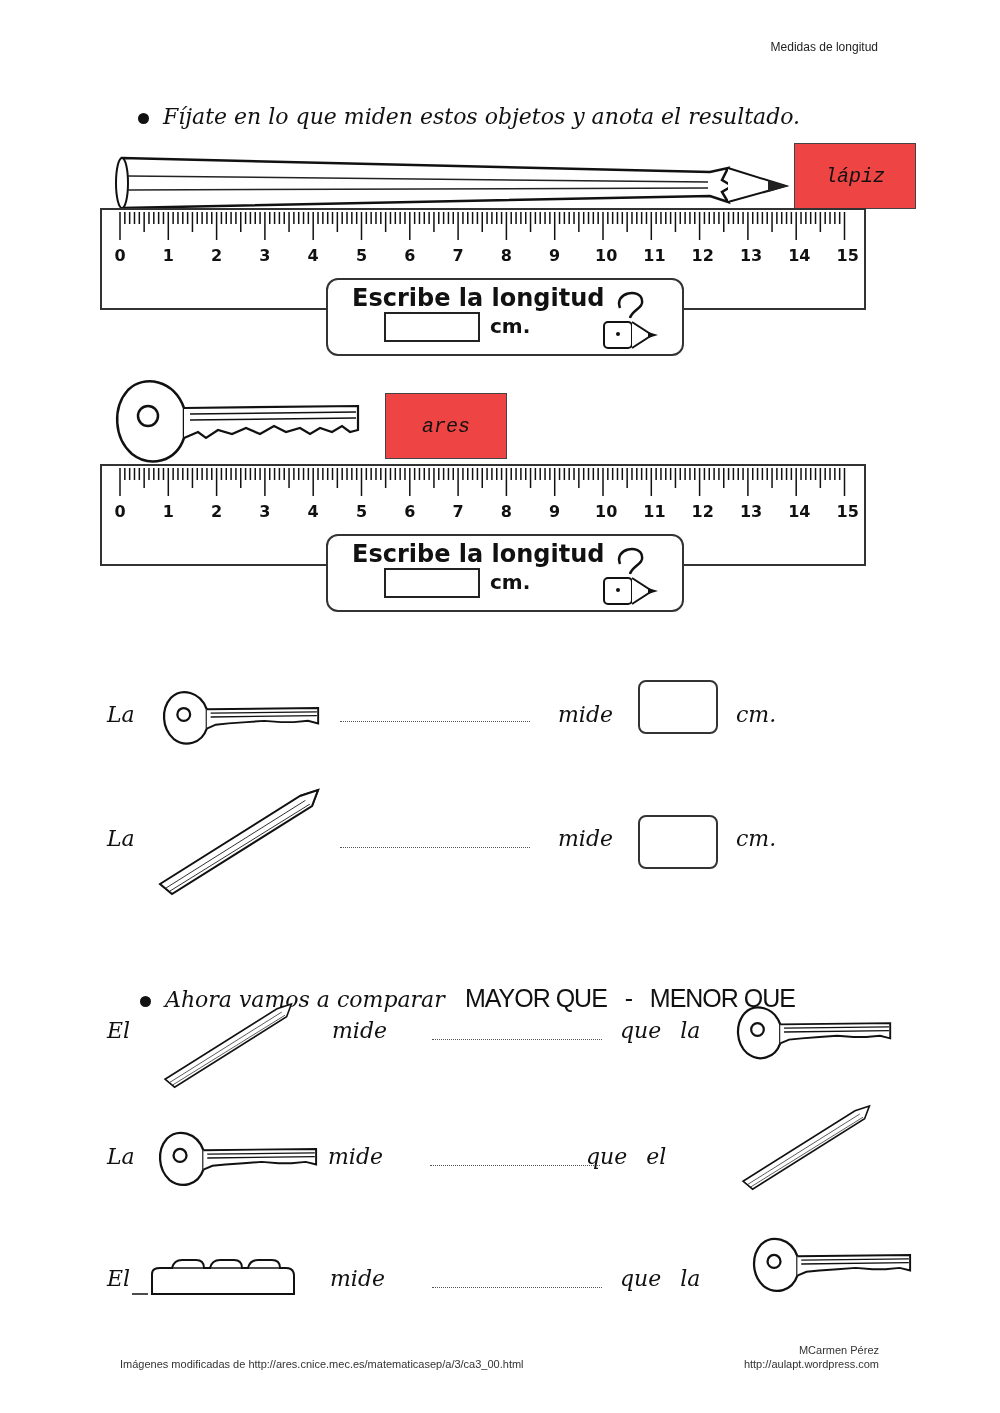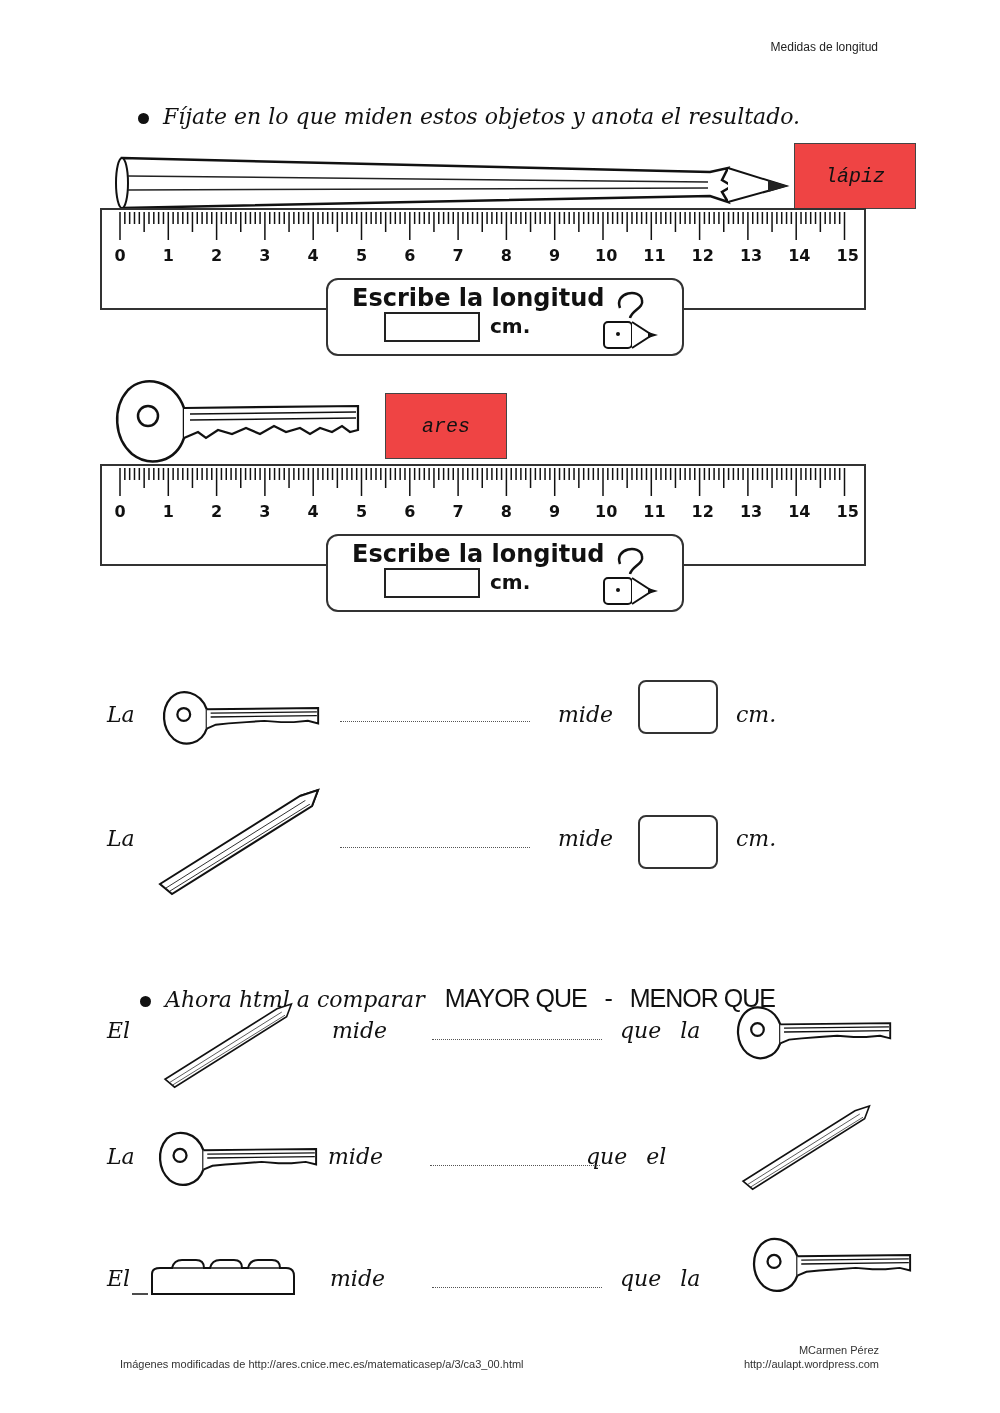--- a/index.html
+++ b/index.html
@@ -456,21 +456,21 @@
     <path d="M16 108 L156 20 M20 111 L160 24" stroke="#333" stroke-width="1"></path>
     <path d="M150 16 L168 10 L162 26" fill="#fff" stroke="#111" stroke-width="2"></path>
   </svg>
 </div>
 <div class="abs dots" style="left:340px;top:846px;width:190px;"></div>
 <div class="abs row-text cursive" style="left:558px;top:826px;">mide</div>
 <div class="abs cm-box" style="left:638px;top:815px;width:80px;height:54px;"></div>
 <div class="abs row-text cursive" style="left:736px;top:826px;">cm.</div>
 
 <div class="abs instruction" style="left:140px;top:952px;">
-  <span class="bullet"></span><span class="cursive" style="font-size:22px;">Ahora html a comparar</span>
+  <span class="bullet"></span><span class="cursive" style="font-size:22px;">Ahora vamos a comparar</span>
   <span class="caps" style="margin-left:14px;white-space:pre;text-align:center;">MAYOR QUE   -   MENOR QUE</span>
 </div>
 
 <div class="abs row-text cursive" style="left:107px;top:1018px;">El</div>
 <div class="abs" style="left:154px;top:996px;">
   <svg width="150" height="96" viewBox="0 0 180 120">
     <path d="M10 104 L150 16 L168 10 L162 26 L22 114 Z" fill="#fff" stroke="#111" stroke-width="2"></path>
     <path d="M16 108 L156 20 M20 111 L160 24" stroke="#333" stroke-width="1"></path>
   </svg>
 </div>

